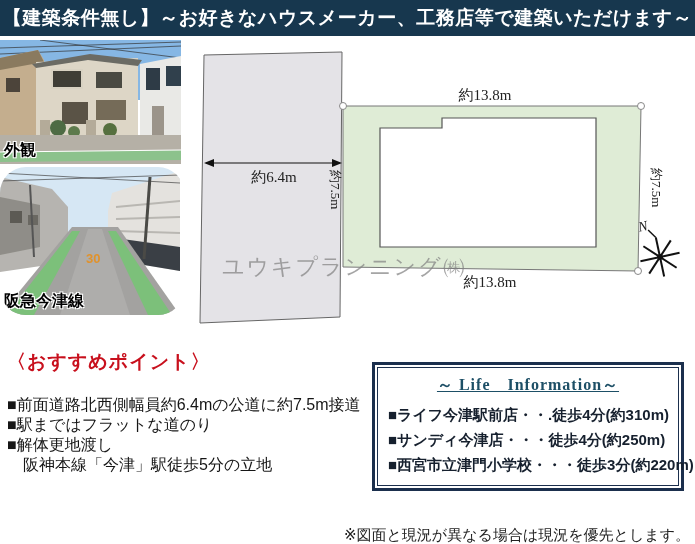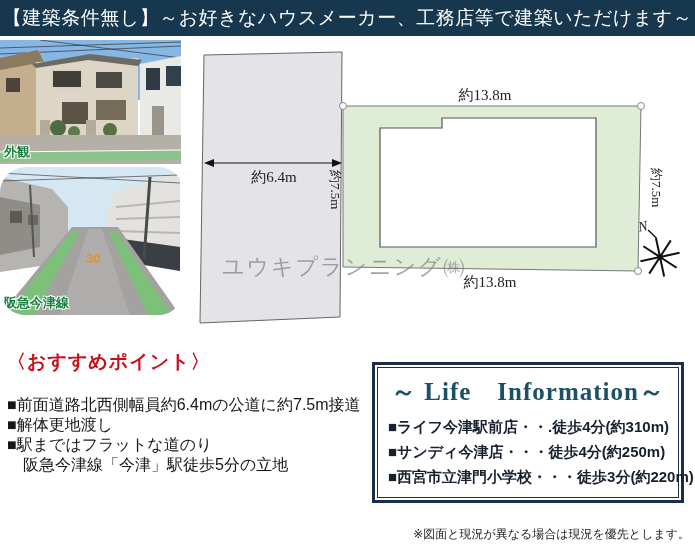--- a/index.html
+++ b/index.html
@@ -1,49 +1,49 @@
 <!DOCTYPE html>
 <html><head>
 <meta charset="utf-8">
 <style>
   html,body{margin:0;padding:0;background:#ffffff;}
   #page{position:relative;width:695px;height:544px;background:#ffffff;overflow:hidden;
         font-family:"Liberation Sans","DejaVu Sans",sans-serif;}
 
   
   .header{position:absolute;left:0;top:0;width:695px;height:36px;background:#17374e;
-          color:#ffffff;font-size:19px;font-weight:normal;text-align:center;line-height:36px;
+          color:#ffffff;font-size:19px;font-weight:bold;text-align:center;line-height:36px;
           letter-spacing:.5px;}
 
   
   .photo{position:absolute;overflow:hidden;}
   .photo svg{display:block;}
-  .photo-label{position:absolute;left:4px;bottom:3px;font-size:13px;font-weight:bold;color:#15803d;
+  .photo-label{position:absolute;left:4px;bottom:3px;font-size:16px;font-weight:bold;color:#000000;
                text-shadow:-1px -1px 0 #fff,1px -1px 0 #fff,-1px 1px 0 #fff,1px 1px 0 #fff;}
 
   
   .plan{position:absolute;left:190px;top:40px;width:505px;height:310px;}
   .plan text{font-family:"Liberation Serif","DejaVu Serif",serif;fill:#222;}
   .watermark{position:absolute;left:222px;top:252px;font-size:22px;color:rgba(130,130,130,.72);
              letter-spacing:2px;white-space:nowrap;z-index:5;}
 
   
   .points{position:absolute;left:7px;top:349px;width:360px;}
   .points-heading{color:#c8101d;font-size:19px;font-weight:bold;letter-spacing:1px;margin-bottom:20px;}
   .points-item{font-size:16px;color:#161616;line-height:20px;white-space:nowrap;}
 
   
   .life-box{position:absolute;left:372px;top:362px;width:306px;border:3px solid #1b2f4d;background:#fff;}
   .life-inner{margin:2px;border:1px solid #1b2f4d;padding:5px 10px 8px 10px;}
-  .life-title{font-family:"Liberation Serif","DejaVu Serif",serif;font-size:25px;font-weight:bold;
-              color:#1d4f66;text-align:center;letter-spacing:1px;margin:2px 0 6px 0;}
+  .life-title{font-family:"Liberation Serif","DejaVu Serif",serif;font-size:16px;font-weight:bold;
+              color:#1d4f66;text-align:center;text-decoration:underline;letter-spacing:1px;margin:2px 0 6px 0;}
   .life-item{font-family:Liberation Sans, sans-serif;font-size:15px;font-weight:bold;
              color:#16202e;line-height:25px;white-space:nowrap;}
 
-  .footnote{position:absolute;right:5px;top:526px;font-size:12px;color:#222;}
+  .footnote{position:absolute;right:5px;top:526px;font-size:15px;color:#222;}
 </style>
 </head>
 <body>
 
 <div id="page">
 
   <div class="header">【建築条件無し】～お好きなハウスメーカー、工務店等で建築いただけます～</div>
 
   <div class="photo" style="left:0;top:40px;width:181px;height:124px;">
     <svg width="181" height="124" viewBox="0 0 181 124">
@@ -143,23 +143,23 @@
       <line x1="470" y1="197" x2="464" y2="188" stroke="#111" stroke-width="1.4"></line>
       <text x="455" y="188" font-size="14" font-style="italic">N</text>
     </g>
   </svg>
 
   <div class="watermark">ユウキプランニング㈱</div>
 
   <div class="points">
     <div class="points-heading">〈おすすめポイント〉</div>
     <div class="points-item">■前面道路北西側幅員約6.4mの公道に約7.5m接道</div>
+    <div class="points-item">■駅まではフラットな道のり</div>
     <div class="points-item">■解体更地渡し</div>
-    <div class="points-item">■駅まではフラットな道のり</div>
-    <div class="points-item">　阪急今津線「今津」駅徒歩5分の立地</div>
+    <div class="points-item">　阪神本線「今津」駅徒歩5分の立地</div>
   </div>
 
   <div class="life-box">
     <div class="life-inner">
       <div class="life-title">～ Life　Information～</div>
       <div class="life-item">■ライフ今津駅前店・・.徒歩4分(約310m)</div>
       <div class="life-item">■サンディ今津店・・・徒歩4分(約250m)</div>
       <div class="life-item">■西宮市立津門小学校・・・徒歩3分(約220m)</div>
     </div>
   </div>

